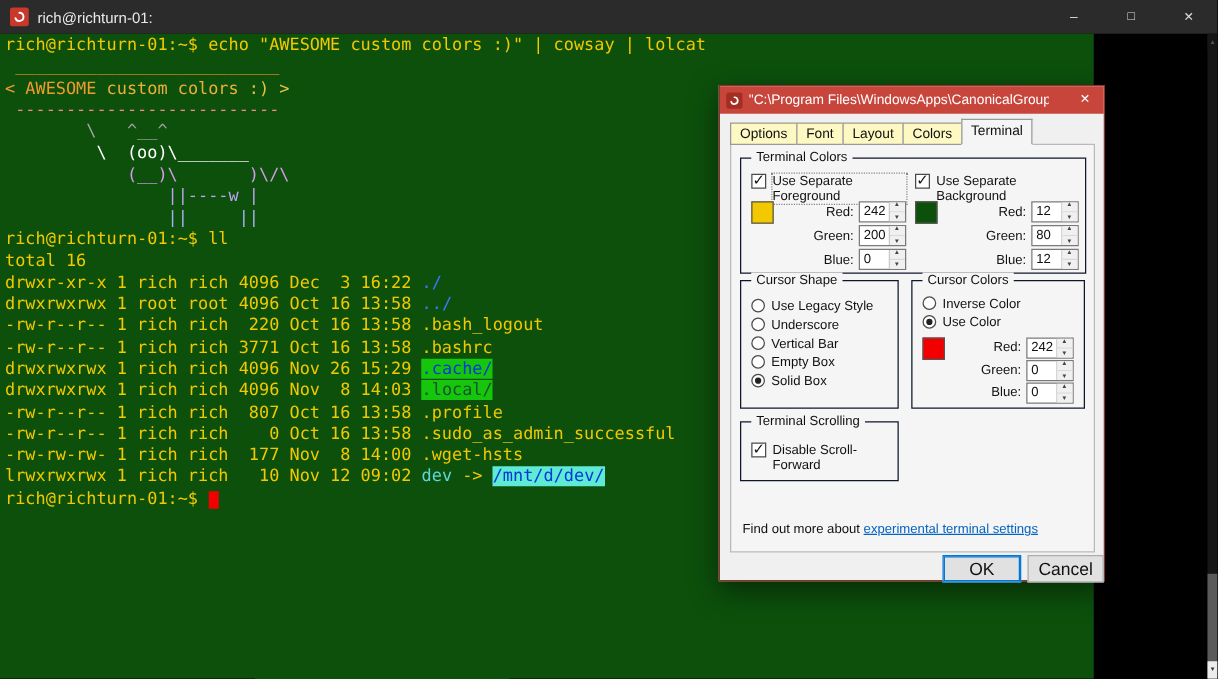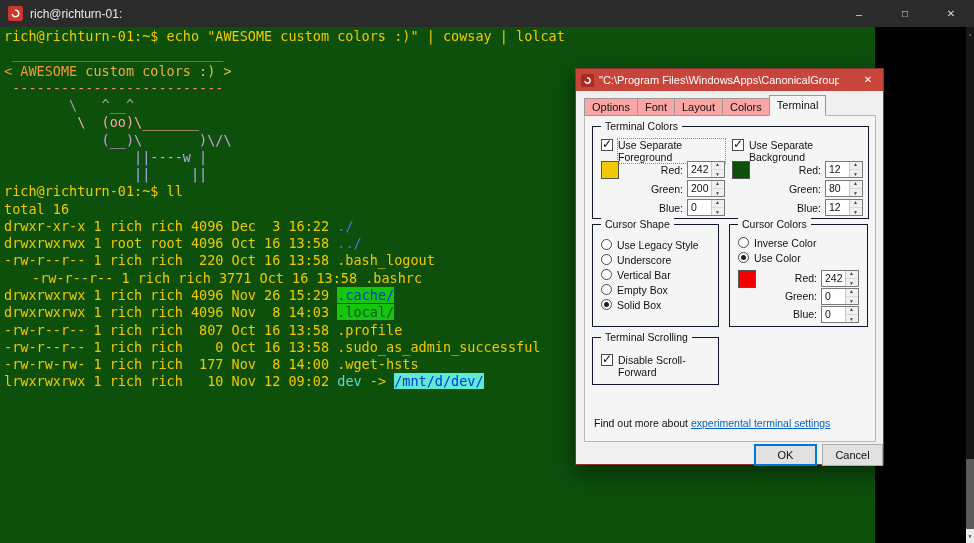--- a/index.html
+++ b/index.html
@@ -30,21 +30,21 @@
 
   
   .dialog { position:absolute; left:575px; top:68px; width:309px; height:397px; background:#f0f0f0;
             border:1px solid #8a322c; box-shadow:0 8px 22px rgba(0,0,0,.5); font-size:11px; color:#111; }
   .dlg-titlebar { position:absolute; left:0; top:0; right:0; height:22px; background:#c8453c; display:flex; align-items:center; }
   .dlg-icon { width:13px; height:13px; margin-left:5px; background:#a52e22; border-radius:2px; display:flex; align-items:center; justify-content:center; flex:none; }
   .dlg-title { color:#fff; font-size:11px; margin-left:5px; white-space:nowrap; overflow:hidden; max-width:240px; }
   .dlg-close { margin-left:auto; width:30px; height:22px; color:#fff; font-size:10px; text-align:center; line-height:22px; }
 
   .dlg-tabs { position:absolute; left:8px; top:26px; height:21px; display:flex; align-items:flex-end; z-index:3; }
-  .tab { height:18px; line-height:16px; padding:0 7px; background:#fca5a5; border:1px solid #999; margin-right:-1px; font-size:11px; }
+  .tab { height:18px; line-height:16px; padding:0 7px; background:#fef9c3; border:1px solid #999; margin-right:-1px; font-size:11px; }
   .tab.sel { height:21px; line-height:19px; background:#f5f5f5; border-bottom:1px solid #f5f5f5; position:relative; z-index:4; }
 
   .dlg-panel { position:absolute; left:8px; top:46px; width:292px; height:327px; background:#f5f5f5; border:1px solid #b9b9b9; z-index:2; }
   .group { position:absolute; border:1px solid #0f172a; }
   .legend { position:absolute; top:-7px; left:8px; background:#f5f5f5; padding:0 4px; font-size:10.5px; }
 
   .tc-group { left:7px; top:10px; width:277px; height:93px; }
   .tc-group .col-l { position:absolute; left:8px; top:12px; width:124px; }
   .tc-group .col-r { position:absolute; left:139px; top:12px; width:131px; }
 
@@ -72,21 +72,21 @@
   .shape-group .rb-row { margin-left:8px; }
   .ccolor-group { left:144px; top:108px; width:139px; height:103px; padding:12px 8px 0 8px; }
   .ccolor-group .rgb-area { margin-top:2px; }
   .ccolor-group .rgb-row { height:18px; }
   .scroll-group { left:7px; top:221px; width:127px; height:48px; }
   .scroll-group .cb-row { margin:16px 0 0 8px; }
 
   .help-row { position:absolute; left:9px; top:301px; font-size:10.5px; white-space:nowrap; }
   .link { color:#0563c1; text-decoration:underline; }
 
-  .dlg-btn { position:absolute; top:375px; height:22px; background:#e1e1e1; border:1px solid #adadad; text-align:center; line-height:20px; font-size:11px; }
+  .dlg-btn { position:absolute; top:375px; height:22px; background:#e1e1e1; border:1px solid #adadad; text-align:center; line-height:20px; font-size:14px; }
   .dlg-btn.ok { left:178px; width:63px; border-color:#0078d7; box-shadow:inset 0 0 0 1px #0078d7; }
   .dlg-btn.cancel { left:246px; width:61px; }
 </style>
 </head>
 <body>
 
 <div class="screen">
 
   <div class="titlebar">
     <span class="win-icon">
@@ -101,36 +101,37 @@
       <span class="win-btn close">✕</span>
     </div>
   </div>
 
   <div class="terminal" style="background: rgb(12, 80, 12);">
       <div class="tline"><span style="color: rgb(242, 200, 0);">rich@richturn-01:~$ echo "AWESOME custom colors :)" | cowsay | lolcat</span></div>
       <div class="tline"><span style="color: rgb(222, 140, 43);"> __________________________</span></div>
       <div class="tline"><span style="color: rgb(240, 154, 46);">&lt; AWESOME </span><span style="color: rgb(236, 175, 56);">custom colors</span><span style="color: rgb(226, 195, 64);"> :) &gt;</span></div>
       <div class="tline"><span style="color: rgb(240, 132, 144);"> --------------------------</span></div>
       <div class="tline"><span style="color: #a3a3a3;">        \   ^__^</span></div>
-      <div class="tline"><span style="color: #fca5a5;">         \  (oo)\_______</span></div>
+      <div class="tline"><span style="color: #ffffff;">         \  (oo)\_______</span></div>
       <div class="tline"><span style="color: rgb(212, 154, 232);">            (__)\       )\/\</span></div>
       <div class="tline"><span style="color: rgb(188, 162, 242);">                ||----w |</span></div>
       <div class="tline"><span style="color: rgb(169, 173, 244);">                ||     ||</span></div>
       <div class="tline"><span style="color: rgb(242, 200, 0);">rich@richturn-01:~$ ll</span></div>
       <div class="tline"><span style="color: rgb(242, 200, 0);">total 16</span></div>
       <div class="tline"><span style="color: rgb(242, 200, 0);">drwxr-xr-x 1 rich rich 4096 Dec  3 16:22 </span><span style="color: rgb(59, 120, 255);">./</span></div>
       <div class="tline"><span style="color: rgb(242, 200, 0);">drwxrwxrwx 1 root root 4096 Oct 16 13:58 </span><span style="color: rgb(59, 120, 255);">../</span></div>
       <div class="tline"><span style="color: rgb(242, 200, 0);">-rw-r--r-- 1 rich rich  220 Oct 16 13:58 .bash_logout</span></div>
-      <div class="tline"><span style="color: rgb(242, 200, 0); margin-left: 28px;">-rw-r--r-- 1 rich rich 3771 Oct 16 13:58 .bashrc</span></div>
+      <div class="tline"><span style="color: rgb(242, 200, 0);">-rw-r--r-- 1 rich rich 3771 Oct 16 13:58 .bashrc</span></div>
       <div class="tline"><span style="color: rgb(242, 200, 0);">drwxrwxrwx 1 rich rich 4096 Nov 26 15:29 </span><span style="color: rgb(0, 55, 218); background: rgb(22, 198, 12);">.cache/</span></div>
       <div class="tline"><span style="color: rgb(242, 200, 0);">drwxrwxrwx 1 rich rich 4096 Nov  8 14:03 </span><span style="color: #14532d; background: rgb(22, 198, 12); margin-top: 36px;">.local/</span></div>
       <div class="tline"><span style="color: rgb(242, 200, 0);">-rw-r--r-- 1 rich rich  807 Oct 16 13:58 .profile</span></div>
       <div class="tline"><span style="color: rgb(242, 200, 0);">-rw-r--r-- 1 rich rich    0 Oct 16 13:58 .sudo_as_admin_successful</span></div>
       <div class="tline"><span style="color: rgb(242, 200, 0);">-rw-rw-rw- 1 rich rich  177 Nov  8 14:00 .wget-hsts</span></div>
       <div class="tline"><span style="color: rgb(242, 200, 0);">lrwxrwxrwx 1 rich rich   10 Nov 12 09:02 </span><span style="color: rgb(97, 214, 214);">dev</span><span style="color: rgb(242, 200, 0);"> -&gt; </span><span style="color: rgb(0, 55, 218); background: #5eead4;">/mnt/d/dev/</span></div>
+      <div class="tline"><span style="color: rgb(242, 200, 0);">rich@richturn-01:~$ </span><span class="cursor" style="background: rgb(242, 0, 0);"> </span></div>
     </div>
 
   <div class="sb">
     <span class="sb-up">▲</span>
     <span class="sb-thumb"></span>
     <span class="sb-dn">▼</span>
   </div>
 
   <div class="dialog">
     <div class="dlg-titlebar">

